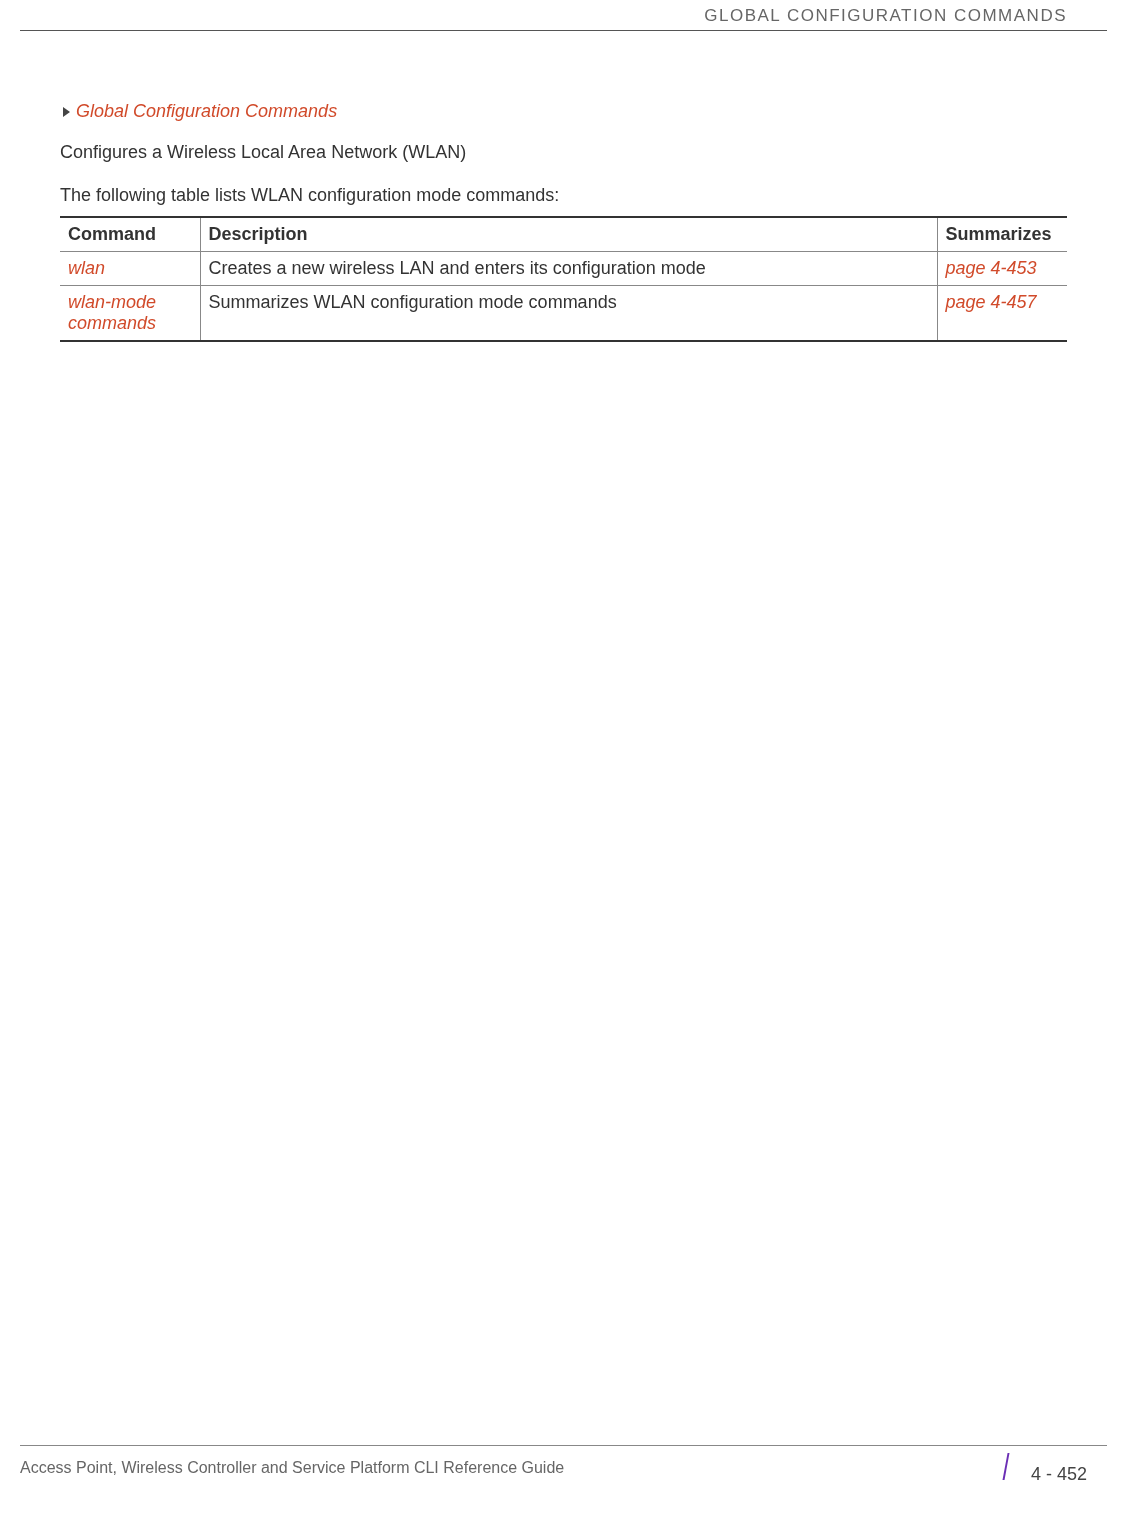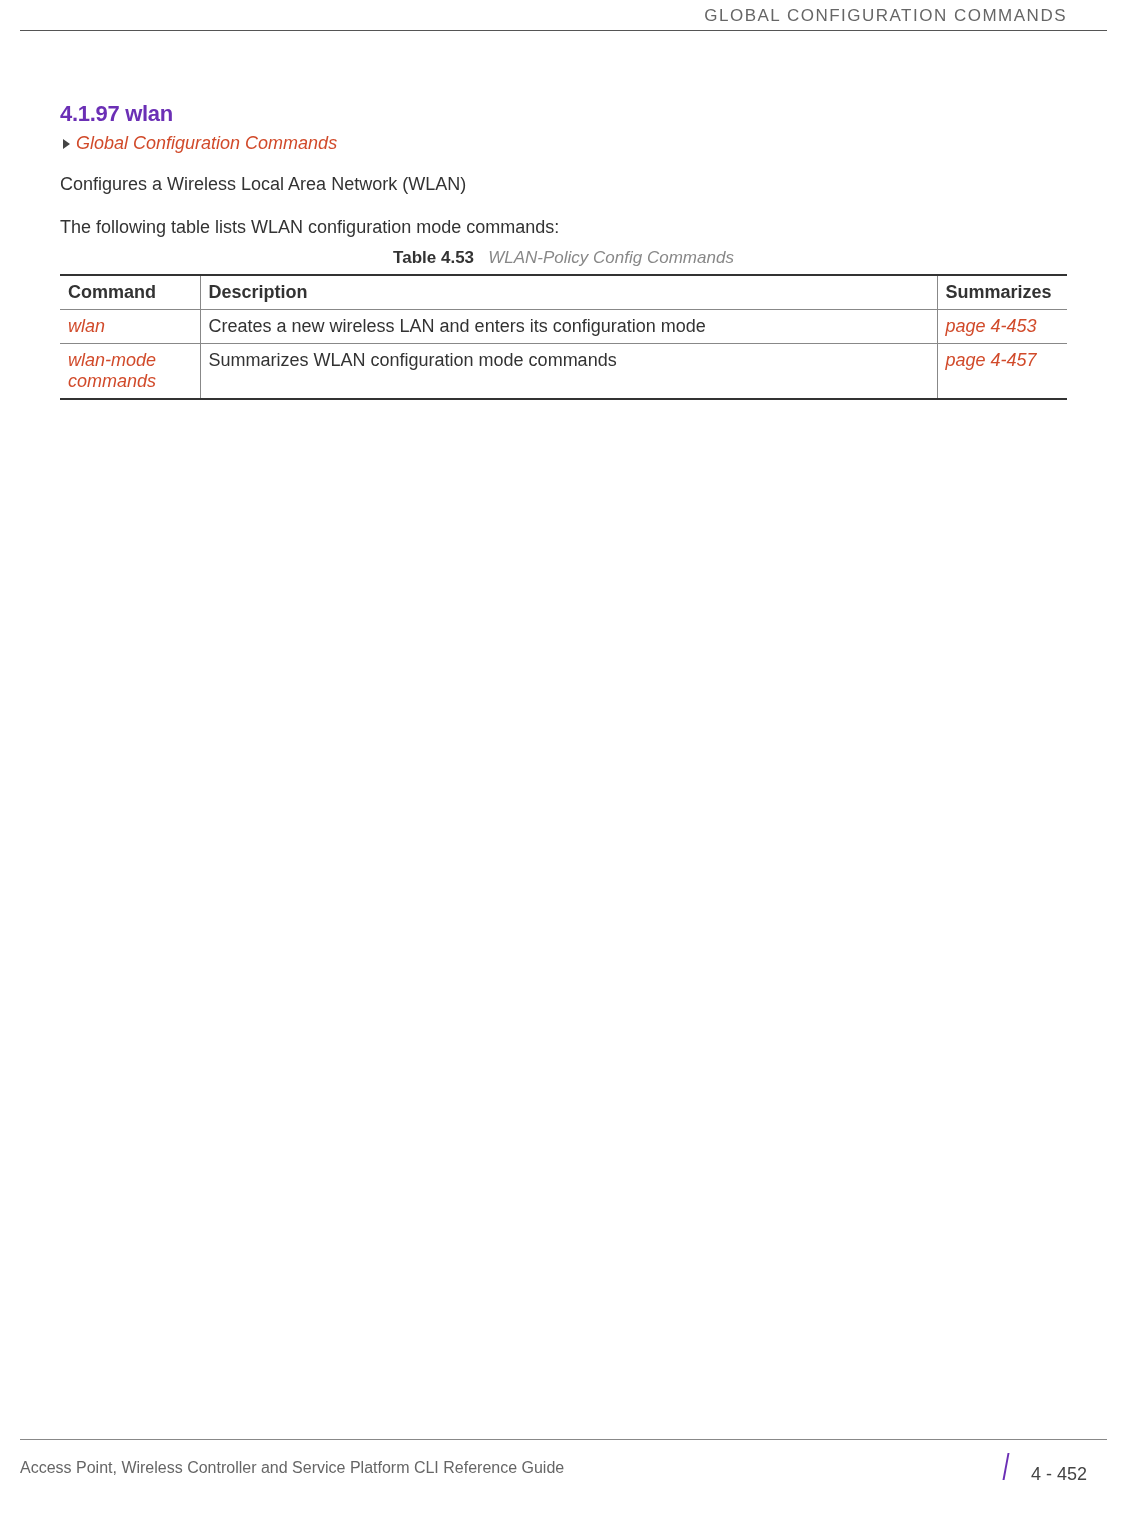--- a/index.html
+++ b/index.html
@@ -120,21 +120,21 @@
       font-style: italic;
     }
     .col-command { width: 140px; margin-left: 40px; }
     .col-reference { width: 130px; }
     .footer {
       position: absolute;
       bottom: 30px;
       left: 20px;
       right: 20px;
       border-top: 1px solid #888;
-      padding-top: 10px;
+      padding-top: 4px;
       display: flex;
       justify-content: space-between;
       align-items: center;
       font-size: 16px;
       color: #666;
     }
     .footer-right {
       display: flex;
       align-items: center;
       gap: 20px;
@@ -154,38 +154,32 @@
     }
   </style>
 </head>
 <body>
 
 <div class="page-header">
   <span>GLOBAL CONFIGURATION COMMANDS</span>
 </div>
 
 <div class="content">
-  <h2 class="section-heading">4.1.97 wlan</h2>
 
   <div class="breadcrumb">
     <span class="arrow"></span>
     <span>Global Configuration Commands</span>
   </div>
 
   <p class="intro-line">
     <span>Configures a </span><span class="italic">Wireless Local Area Network</span><span> (WLAN)</span>
   </p>
 
   <p class="sub-line">The following table lists WLAN configuration mode commands:</p>
 
-  <div class="table-caption">
-    <span class="bold">Table 4.53</span>
-    <span>&nbsp;</span>
-    <span class="italic-gray">WLAN-Policy Config Commands</span>
-  </div>
 
   <table>
     <thead>
       <tr>
         <th class="col-command">Command</th>
         <th>Description</th>
         <th class="col-reference">Summarizes</th>
       </tr>
     </thead>
     <tbody>

